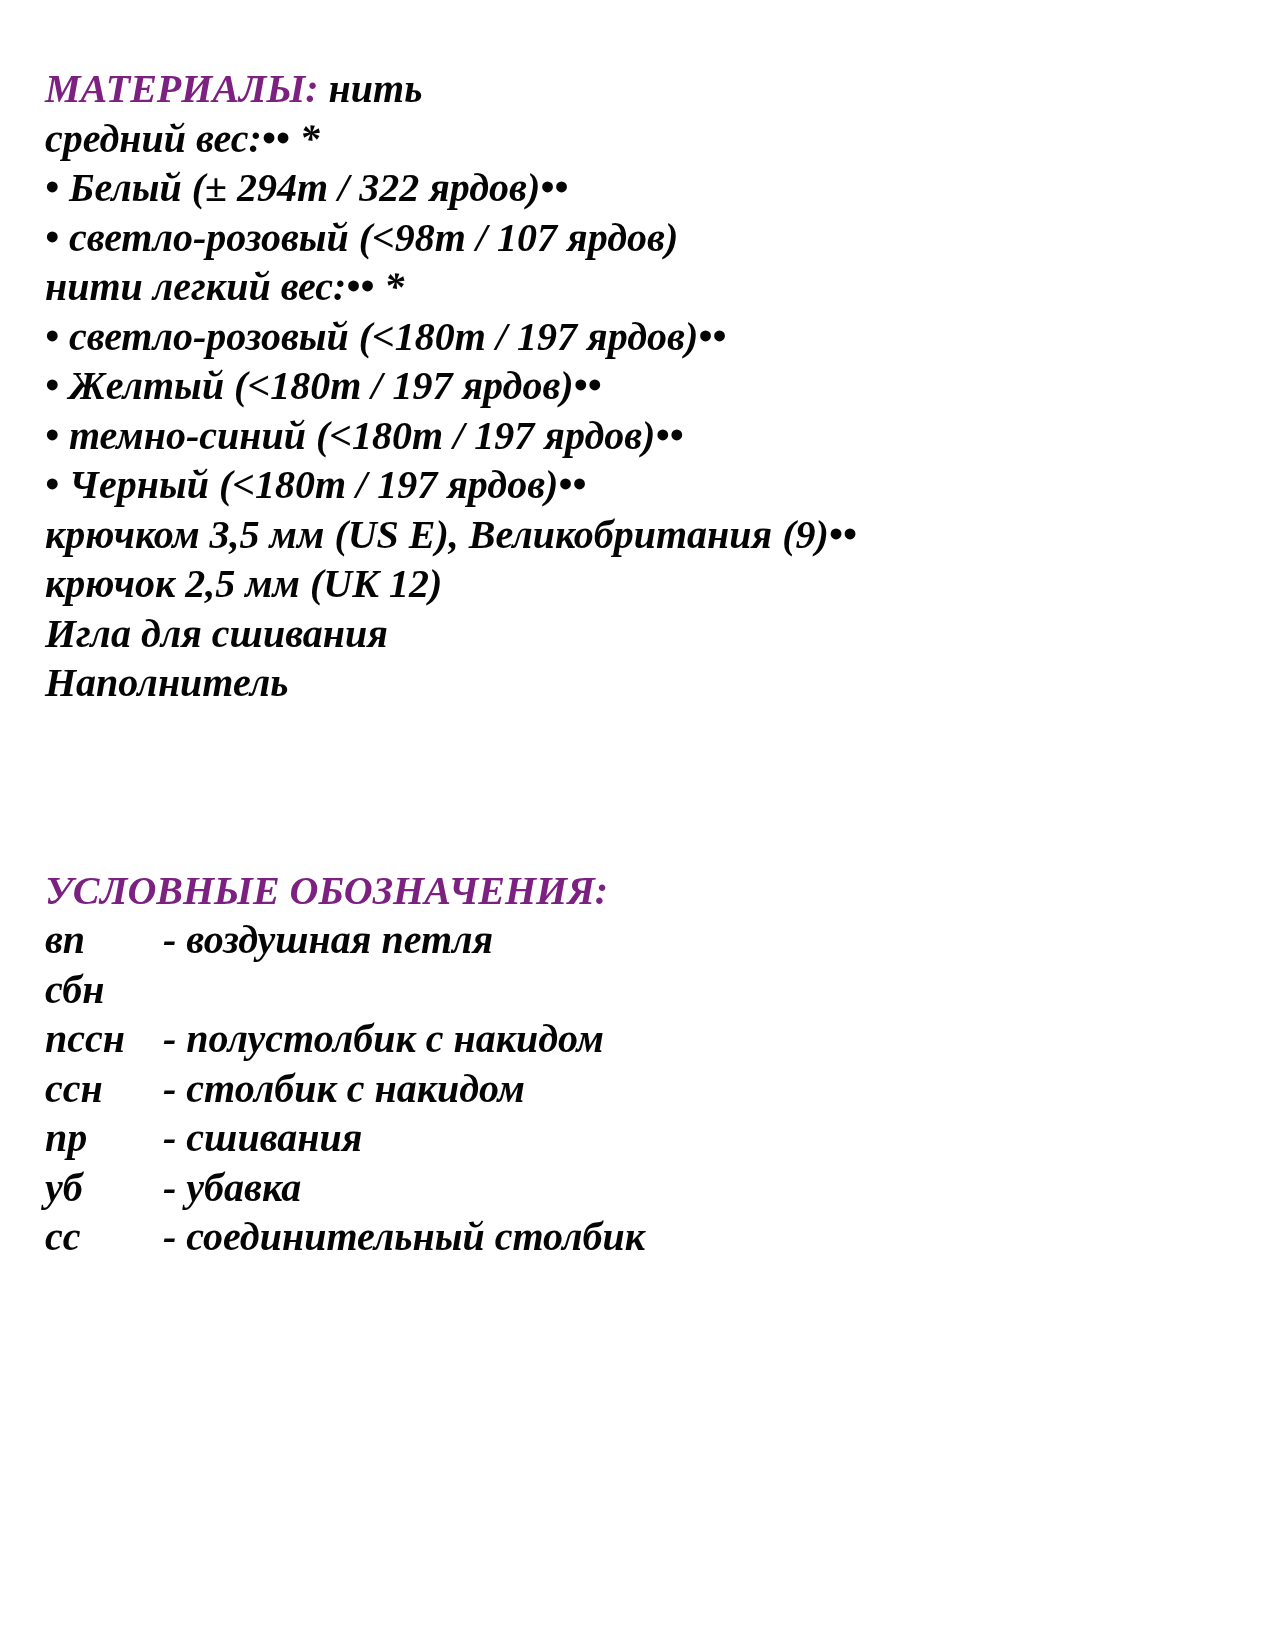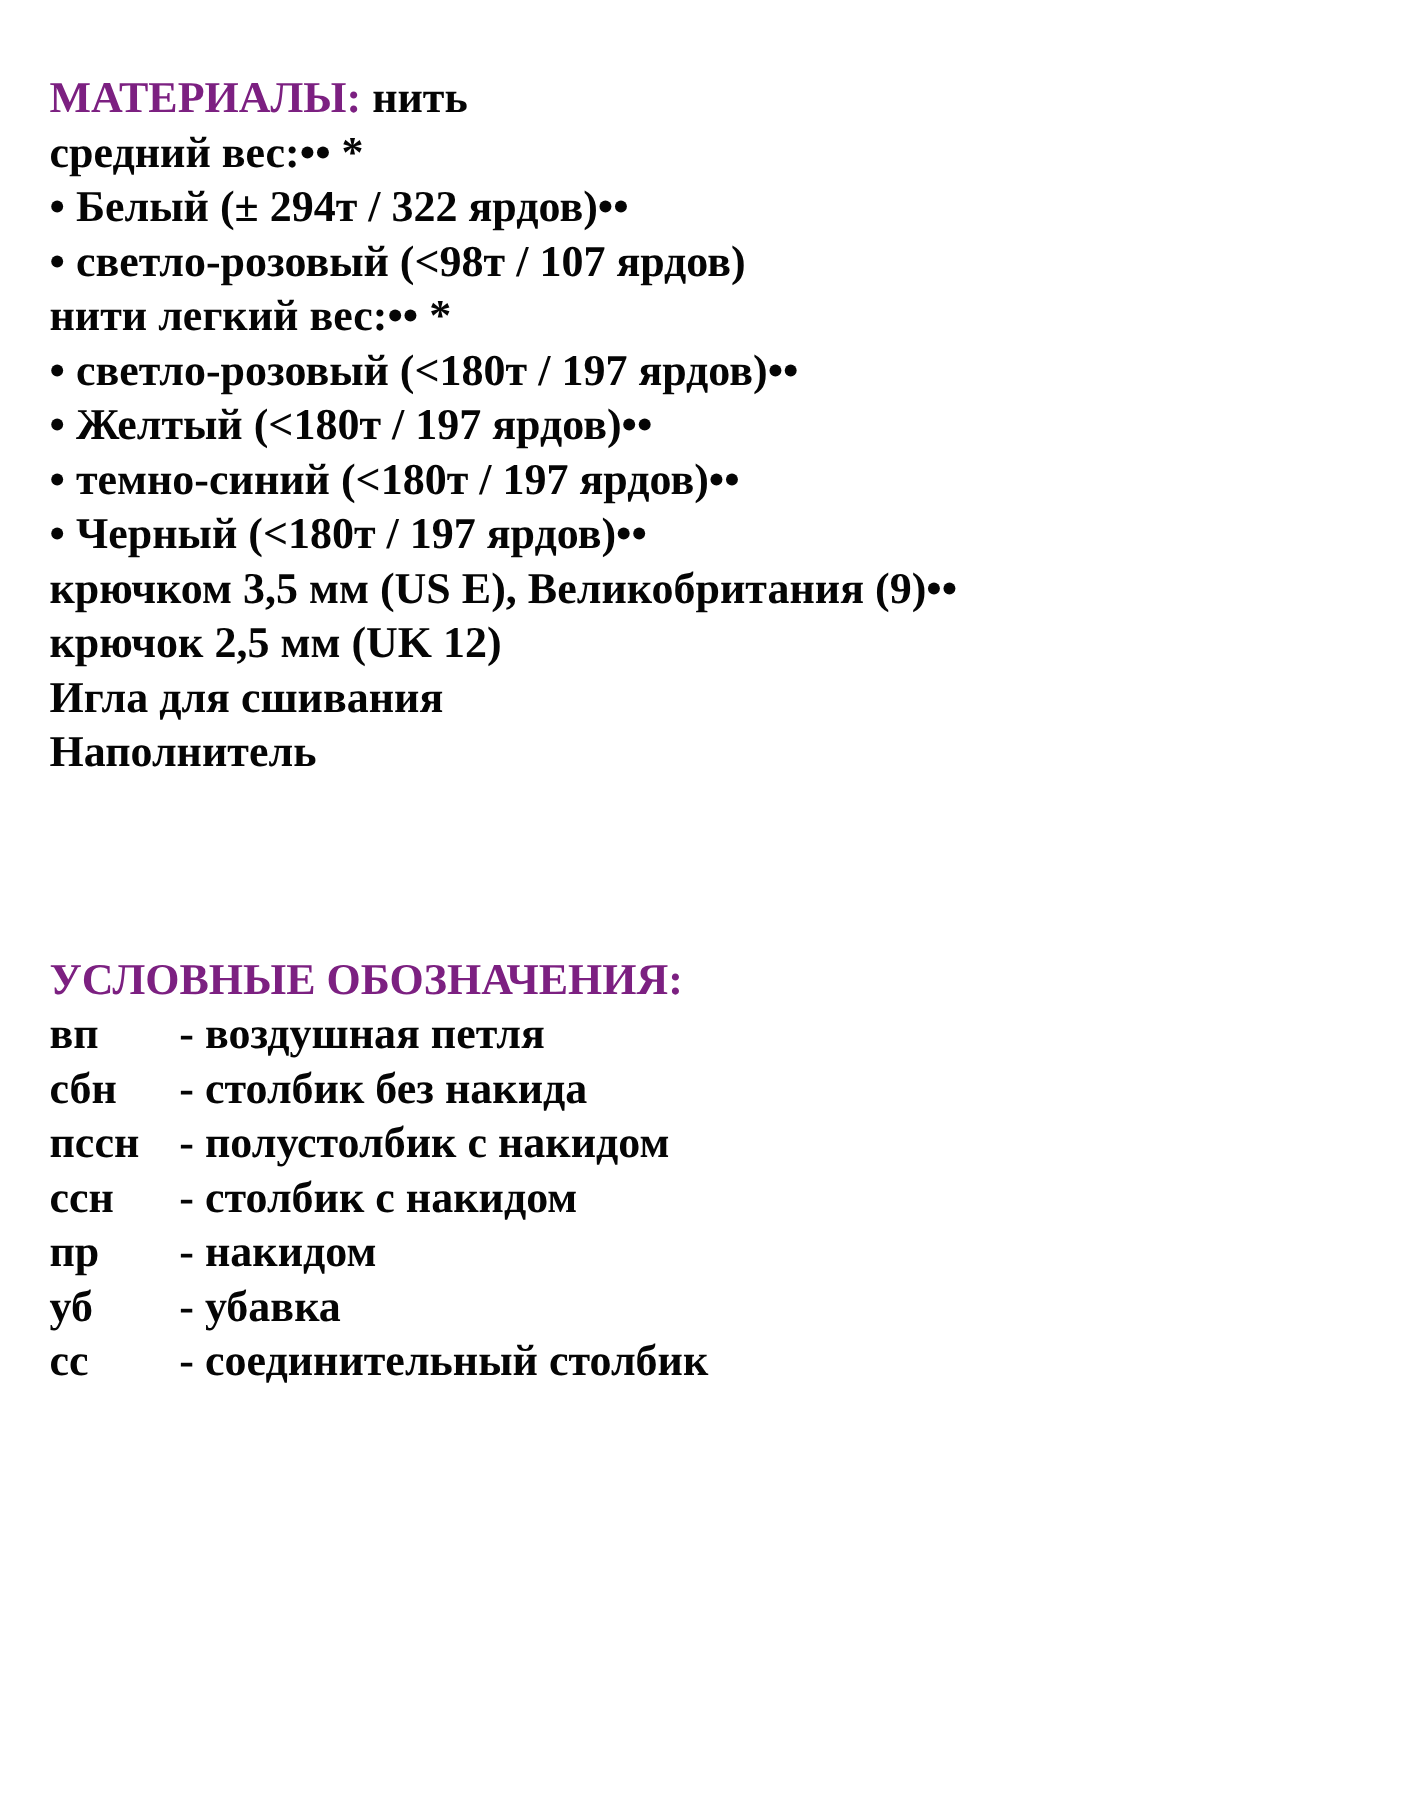--- a/index.html
+++ b/index.html
@@ -9,20 +9,21 @@
   }
   .page {
     position: relative;
     width: 1275px;
     height: 1650px;
     background: #ffffff;
     box-sizing: border-box;
     padding: 64px 30px 0 45px;
     overflow: hidden;
     font-family: "Liberation Serif", "DejaVu Serif", serif;
+    font-style: italic;
     font-weight: bold;
     font-size: 40px;
     line-height: 49.5px;
     color: #050505;
   }
   .line {
     white-space: nowrap;
   }
   .accent {
     color: #7c2081;
@@ -109,36 +110,35 @@
     </div>
     <div>
 
   <div class="line legend-row">
     <span class="legend-term">вп</span>
     <span class="legend-definition">- воздушная петля</span>
   </div>
 
   <div class="line legend-row">
     <span class="legend-term">сбн</span>
-    <span class="legend-definition">- столбик без накида</span>
   </div>
 
   <div class="line legend-row">
     <span class="legend-term">пссн</span>
     <span class="legend-definition">- полустолбик с накидом</span>
   </div>
 
   <div class="line legend-row">
     <span class="legend-term">ссн</span>
     <span class="legend-definition">- столбик с накидом</span>
   </div>
 
   <div class="line legend-row">
     <span class="legend-term">пр</span>
-    <span class="legend-definition">- накидом</span>
+    <span class="legend-definition">- сшивания</span>
   </div>
 
   <div class="line legend-row">
     <span class="legend-term">уб</span>
     <span class="legend-definition">- убавка</span>
   </div>
 
   <div class="line legend-row">
     <span class="legend-term">сс</span>
     <span class="legend-definition">- соединительный столбик</span>

